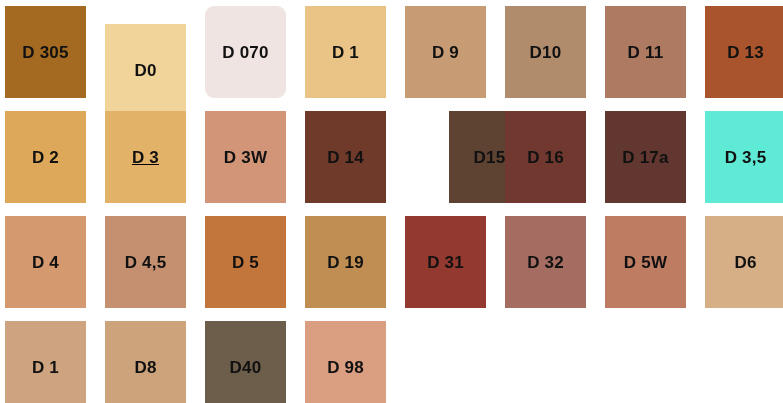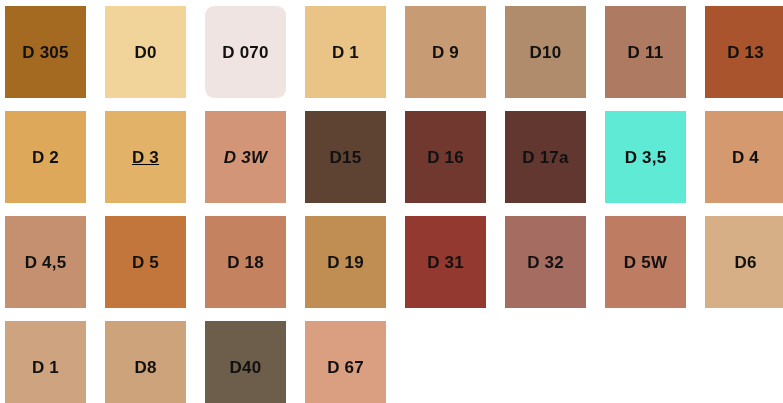--- a/index.html
+++ b/index.html
@@ -47,21 +47,21 @@
     background: transparent;
   }
 </style>
 </head>
 <body>
 
 <div id="swatch-grid">
     <div class="swatch" style="background: rgb(165, 106, 34);">
       <span class="swatch-label">D 305</span>
     </div>
-    <div class="swatch" style="background: rgb(240, 212, 154);">
+    <div class="swatch" style="background: rgb(240, 212, 154); margin-top: 18px;">
       <span class="swatch-label">D0</span>
     </div>
     <div class="swatch" style="background: rgb(239, 228, 225); border-radius: 9px;">
       <span class="swatch-label">D 070</span>
     </div>
     <div class="swatch" style="background: rgb(233, 196, 134);">
       <span class="swatch-label">D 1</span>
     </div>
     <div class="swatch" style="background: rgb(199, 156, 116);">
       <span class="swatch-label">D 9</span>
@@ -74,46 +74,46 @@
     </div>
     <div class="swatch" style="background: rgb(169, 84, 44);">
       <span class="swatch-label">D 13</span>
     </div>
     <div class="swatch" style="background: rgb(221, 168, 90);">
       <span class="swatch-label">D 2</span>
     </div>
     <div class="swatch" style="background: rgb(226, 178, 104); text-decoration: underline;">
       <span class="swatch-label">D 3</span>
     </div>
-    <div class="swatch" style="background: rgb(211, 149, 120); font-style: italic;">
+    <div class="swatch" style="background: rgb(211, 149, 120);">
       <span class="swatch-label">D 3W</span>
     </div>
-    <div class="swatch" style="background: rgb(94, 66, 50);">
+    <div class="swatch" style="background: rgb(112, 58, 43);">
+      <span class="swatch-label">D 14</span>
+    </div>
+    <div class="swatch" style="background: rgb(94, 66, 50); margin-left: 44px;">
       <span class="swatch-label">D15</span>
     </div>
     <div class="swatch" style="background: rgb(112, 56, 47);">
       <span class="swatch-label">D 16</span>
     </div>
     <div class="swatch" style="background: rgb(97, 55, 48);">
       <span class="swatch-label">D 17a</span>
     </div>
     <div class="swatch" style="background: #5eead4;">
       <span class="swatch-label">D 3,5</span>
     </div>
     <div class="swatch" style="background: rgb(212, 153, 111);">
       <span class="swatch-label">D 4</span>
     </div>
     <div class="swatch" style="background: rgb(197, 144, 112);">
       <span class="swatch-label">D 4,5</span>
     </div>
     <div class="swatch" style="background: rgb(195, 118, 60);">
       <span class="swatch-label">D 5</span>
-    </div>
-    <div class="swatch" style="background: rgb(197, 130, 97);">
-      <span class="swatch-label">D 18</span>
     </div>
     <div class="swatch" style="background: rgb(192, 142, 83);">
       <span class="swatch-label">D 19</span>
     </div>
     <div class="swatch" style="background: rgb(147, 57, 47);">
       <span class="swatch-label">D 31</span>
     </div>
     <div class="swatch" style="background: rgb(165, 108, 97);">
       <span class="swatch-label">D 32</span>
     </div>
@@ -126,17 +126,17 @@
     <div class="swatch" style="background: rgb(206, 163, 127);">
       <span class="swatch-label">D 1</span>
     </div>
     <div class="swatch" style="background: rgb(204, 163, 123);">
       <span class="swatch-label">D8</span>
     </div>
     <div class="swatch" style="background: rgb(109, 94, 75);">
       <span class="swatch-label">D40</span>
     </div>
     <div class="swatch" style="background: rgb(218, 158, 128);">
-      <span class="swatch-label">D 67</span>
+      <span class="swatch-label">D 98</span>
     </div>
     <div class="swatch empty"></div>
     <div class="swatch empty"></div>
   </div>
 
 </body></html>

